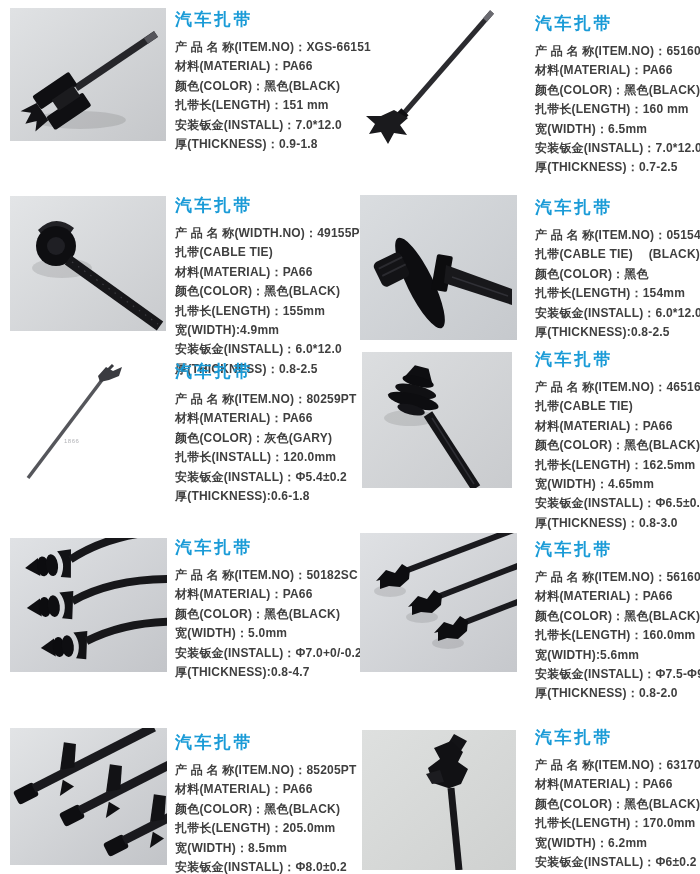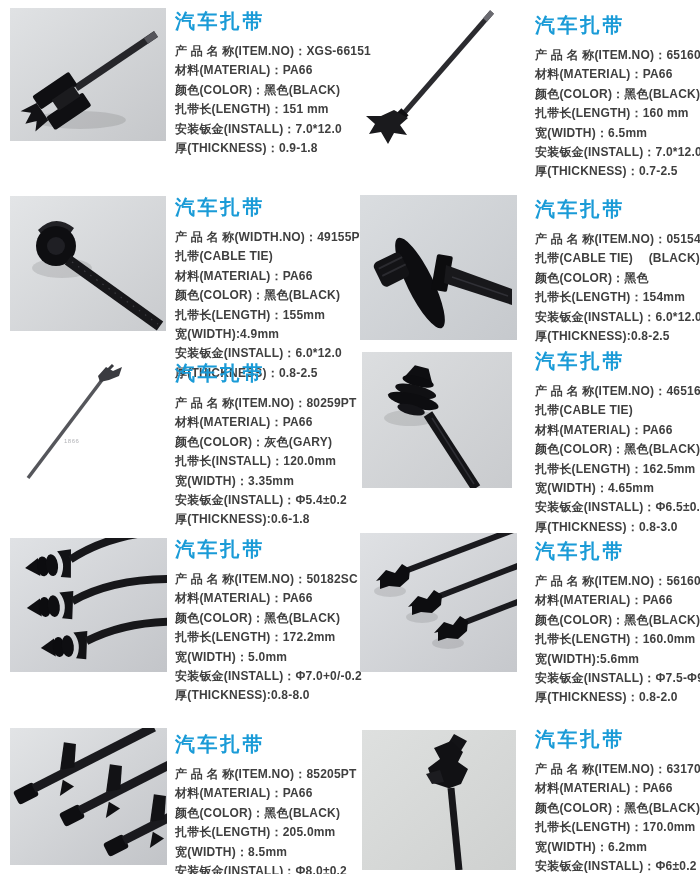--- a/index.html
+++ b/index.html
@@ -7,21 +7,21 @@
   html,body { background:#ffffff; }
   body {
     width:700px; height:874px; position:relative; overflow:hidden;
     font-family:"Liberation Sans", sans-serif;
   }
   .stage { position:absolute; left:0; top:0; width:700px; height:874px; }
   .photo { position:absolute; }
   .photo svg { display:block; width:100%; height:100%; }
   .info { position:absolute; }
   .title {
-    font-size:20px; font-weight:700; color:var(--blue);
+    font-size:17px; font-weight:700; color:var(--blue);
     letter-spacing:2.5px; margin-bottom:7px; white-space:nowrap;
   }
   .spec-lines .spec-line {
     font-size:12px; font-weight:700; color:var(--txt);
     line-height:19.4px; white-space:nowrap; letter-spacing:0.2px;
   }
   .watermark {
     position:absolute; left:56px; top:86px; font-size:6px; color:#b2b3b7;
     letter-spacing:0.5px;
   }
@@ -155,21 +155,20 @@
     </svg>
     <span class="watermark">1866</span>
   </div>
   <div class="info" style="left:175px;top:360px">
     <div class="title">汽车扎带</div>
     <div class="spec-lines">
         <div class="spec-line">产 品 名 称(ITEM.NO)：80259PT</div>
         <div class="spec-line">材料(MATERIAL)：PA66</div>
         <div class="spec-line">颜色(COLOR)：灰色(GARY)</div>
         <div class="spec-line">扎带长(INSTALL)：120.0mm</div>
-        <div class="spec-line">宽(WIDTH)：3.35mm</div>
         <div class="spec-line">安装钣金(INSTALL)：Φ5.4±0.2</div>
         <div class="spec-line">厚(THICKNESS):0.6-1.8</div>
       </div>
   </div>
 
   <div class="photo" style="left:362px;top:352px;width:150px;height:136px">
     <svg viewBox="0 0 150 136">
       <defs>
           <linearGradient id="gF" x1="0" y1="0" x2="1" y2="1">
         <stop offset="0" stop-color="#dcdee0"></stop>
@@ -234,24 +233,23 @@
         <path d="M46 6 q46 -18 108 -8" stroke="#17171a" stroke-width="8" fill="none"></path>
       </g>
     </svg>
   </div>
   <div class="info" style="left:175px;top:536px">
     <div class="title">汽车扎带</div>
     <div class="spec-lines">
         <div class="spec-line">产 品 名 称(ITEM.NO)：50182SC</div>
         <div class="spec-line">材料(MATERIAL)：PA66</div>
         <div class="spec-line">颜色(COLOR)：黑色(BLACK)</div>
-        <div class="spec-line">扎带长(LENGTH)：172.2mm</div>
         <div class="spec-line">宽(WIDTH)：5.0mm</div>
         <div class="spec-line">安装钣金(INSTALL)：Φ7.0+0/-0.2</div>
-        <div class="spec-line">厚(THICKNESS):0.8-8.0</div>
+        <div class="spec-line">厚(THICKNESS):0.8-4.7</div>
       </div>
   </div>
 
   <div class="photo" style="left:360px;top:533px;width:157px;height:139px">
     <svg viewBox="0 0 157 139">
       <defs>
           <linearGradient id="gH" x1="0" y1="0" x2="1" y2="1">
         <stop offset="0" stop-color="#dfe1e4"></stop>
             <stop offset="1" stop-color="#c6c8cc"></stop>
       </linearGradient>

